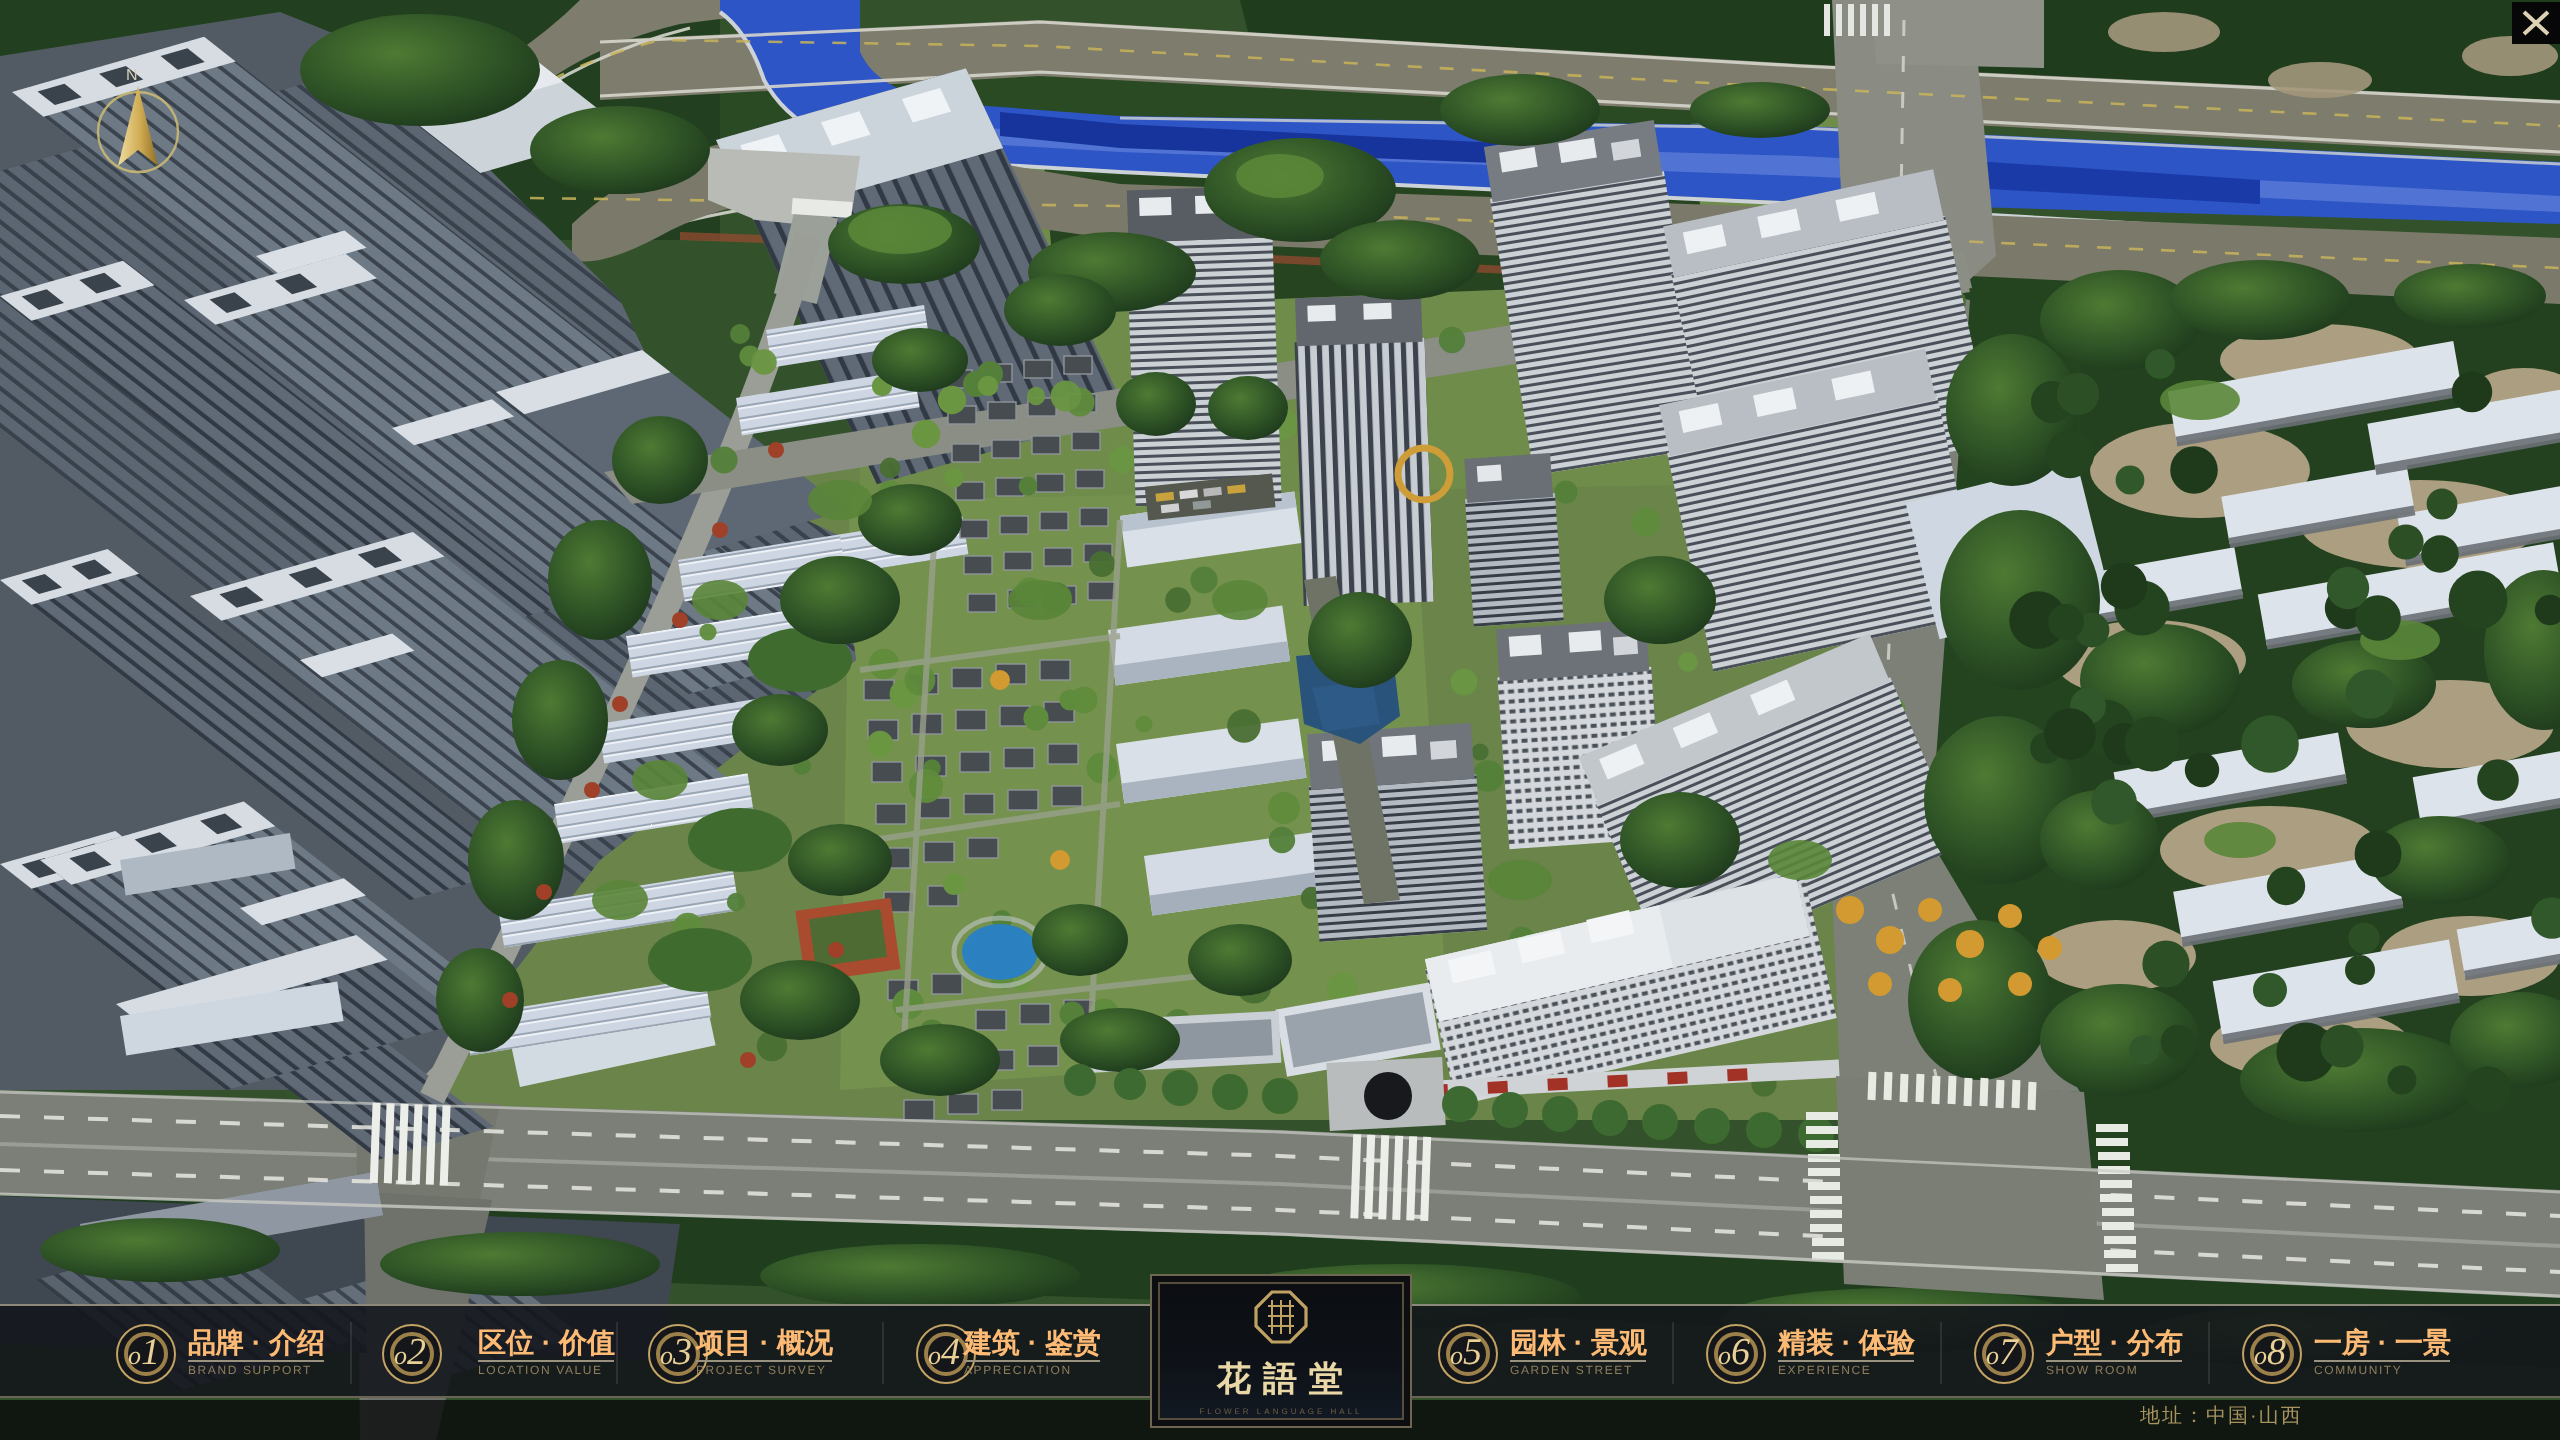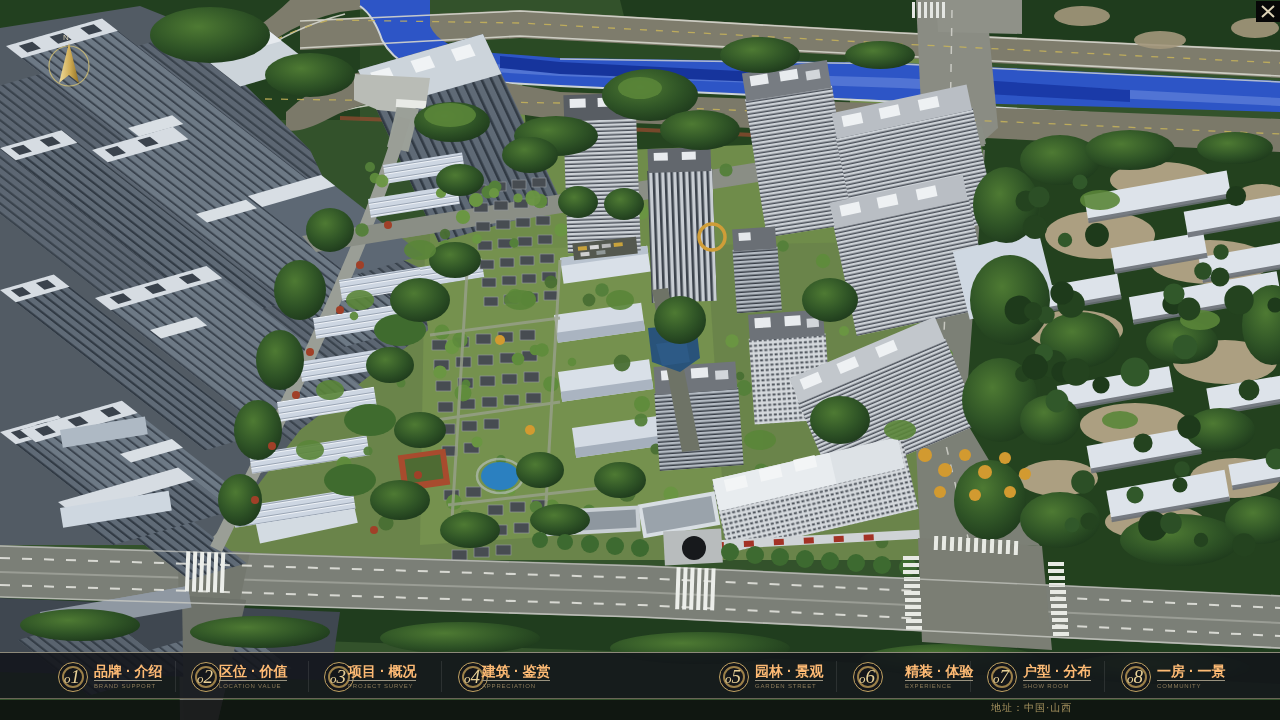--- a/index.html
+++ b/index.html
@@ -18,21 +18,21 @@
 .en{font-size:6px;color:#8f7d5c;letter-spacing:0.8px;white-space:nowrap;border-top:1px solid #99927f;padding-top:2px;margin-top:1px;}
 .sep{position:absolute;top:8px;height:31px;width:1px;background:rgba(160,160,160,0.16);}
 
 #logo{position:absolute;left:575px;top:637px;width:129px;height:75px;background:linear-gradient(180deg,#0b0d11 0%,#0e1218 60%,#131a24 100%);border:1px solid #6e6650;box-shadow:inset 0 0 0 3px #0c0e12, inset 0 0 0 4px #564e3a;text-align:center;}
 #logo .seal{margin-top:7px;}
 #logo .name{font-family:"Liberation Serif",serif;color:#e9d7a6;font-size:17px;font-weight:bold;letter-spacing:6px;margin-top:1px;margin-left:5px;}
 #logo .sub{color:#6e5f44;font-size:4px;letter-spacing:1.5px;margin-top:2px;}
 
 #close{position:absolute;left:1256px;top:1px;width:24px;height:21px;background:#070707;color:#ded3b8;}
 
-#addr{position:absolute;left:991px;top:701px;color:#a8935f;font-size:10px;letter-spacing:1px;}
+#addr{position:absolute;left:1070px;top:701px;color:#a8935f;font-size:10px;letter-spacing:1px;}
 </style>
 </head>
 <body>
 <div id="stage">
 
 <svg id="scene" width="1280" height="720" viewBox="0 0 1280 720">
 <defs>
 <pattern id="pWin" width="64" height="4" patternUnits="userSpaceOnUse">
 <rect width="64" height="4" fill="#ccd1d6"></rect>
           <rect y="2.5" width="64" height="1.5" fill="#4a5059"></rect>
@@ -1003,21 +1003,21 @@
           <div class="cn">品牌 · 介绍</div>
           <div class="en">BRAND SUPPORT</div>
         </div>
 </div>
 
 <div class="item" style="left:191px">
 <div class="badge">
           <div class="inner"></div>
           <div class="num">o<b>2</b></div>
         </div>
-<div class="txt" style="left:28px">
+<div class="txt" style="left:48px">
           <div class="cn">区位 · 价值</div>
           <div class="en">LOCATION VALUE</div>
         </div>
 </div>
 
 <div class="item" style="left:324px">
 <div class="badge">
           <div class="inner"></div>
           <div class="num">o<b>3</b></div>
         </div>
@@ -1047,21 +1047,21 @@
           <div class="cn">园林 · 景观</div>
           <div class="en">GARDEN STREET</div>
         </div>
 </div>
 
 <div class="item" style="left:853px">
 <div class="badge">
           <div class="inner"></div>
           <div class="num">o<b>6</b></div>
         </div>
-<div class="txt" style="left:52px">
+<div class="txt" style="left:36px">
           <div class="cn">精装 · 体验</div>
           <div class="en">EXPERIENCE</div>
         </div>
 </div>
 
 <div class="item" style="left:987px">
 <div class="badge">
           <div class="inner"></div>
           <div class="num">o<b>7</b></div>
         </div>
@@ -1077,15 +1077,25 @@
           <div class="num">o<b>8</b></div>
         </div>
 <div class="txt" style="left:36px">
           <div class="cn">一房 · 一景</div>
           <div class="en">COMMUNITY</div>
         </div>
 </div>
 </div>
 <div id="below"></div>
 
+<div id="logo">
+<div class="seal"><svg width="27" height="27" viewBox="0 0 27 27">
+<polygon points="9,1 18,1 26,9 26,18 18,26 9,26 1,18 1,9" fill="none" stroke="#bfa262" stroke-width="1.6"></polygon>
+<g stroke="#bfa262" stroke-width="1">
+            <path d="M7,8 H20 M7,13 H20 M7,18 H20 M9,5 V22 M13.5,5 V22 M18,5 V22"></path>
+          </g>
+</svg></div>
+<div class="name">花語堂</div>
+<div class="sub">FLOWER LANGUAGE HALL</div>
+</div>
 
 <div id="addr">地址：中国·山西</div>
 </div>
 
 </body></html>

